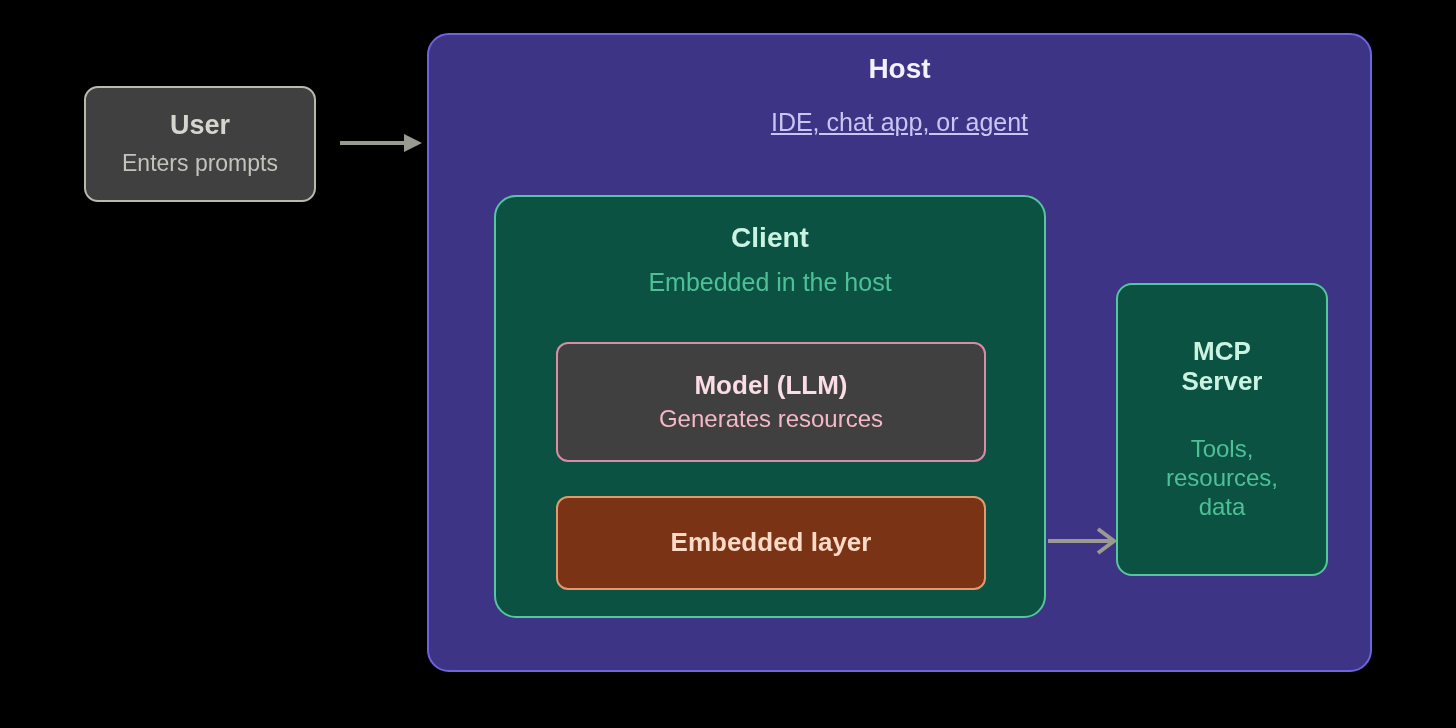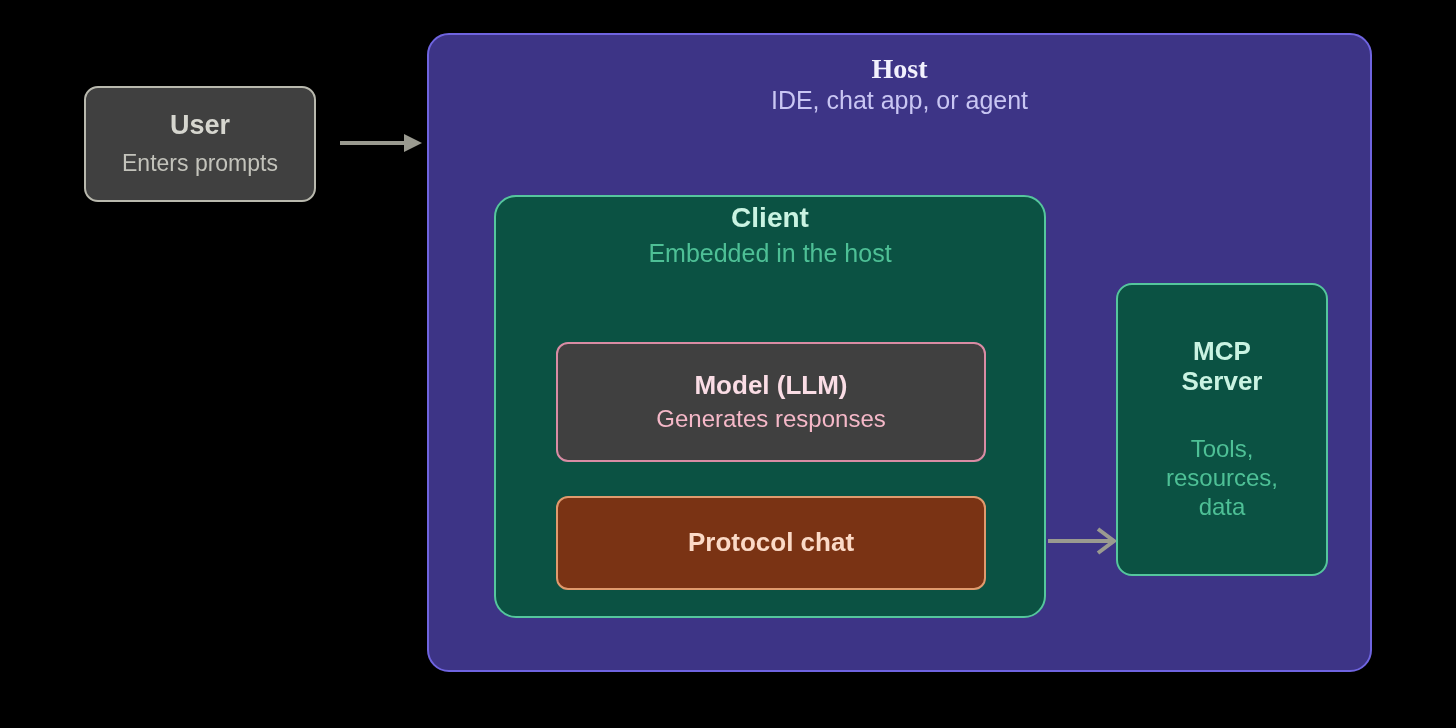--- a/index.html
+++ b/index.html
@@ -65,47 +65,47 @@
     width: 945px;
     height: 639px;
     background: #3d3486;
     border: 2px solid #6f64e0;
     border-radius: 22px;
     padding-top: 18px;
   }
   #host-box > .title {
     font-size: 28px;
     color: #f2f1fd;
-    font-family: Liberation Serif, serif;
   }
   #host-box > .subtitle {
     font-size: 25px;
     color: #c9c6f3;
-    margin-top: 0;
+    margin-top: 22px;
+    text-decoration: underline;
   }
 
   
   #client-box {
     left: 494px;
     top: 195px;
     width: 552px;
     height: 423px;
     background: #0b5243;
     border: 2px solid #55c69d;
     border-radius: 22px;
-    padding-top: 5px;
+    padding-top: 25px;
   }
   #client-box > .title {
     font-size: 28px;
     color: #caf3e2;
   }
   #client-box > .subtitle {
     font-size: 25px;
     color: #4ec096;
-    margin-top: 4px;
+    margin-top: 13px;
   }
 
   
   #model-box {
     left: 556px;
     top: 342px;
     width: 430px;
     height: 120px;
     background: #404040;
     border: 2px solid #d98ca4;
@@ -189,25 +189,25 @@
     <div class="subtitle">IDE, chat app, or agent</div>
   </div>
 
   <div class="box" id="client-box">
     <div class="title">Client</div>
     <div class="subtitle">Embedded in the host</div>
   </div>
 
   <div class="box" id="model-box">
     <div class="title">Model (LLM)</div>
-    <div class="subtitle">Generates responses</div>
+    <div class="subtitle">Generates resources</div>
   </div>
 
   <div class="box" id="protocol-box">
-    <div class="title">Protocol chat</div>
+    <div class="title">Embedded layer</div>
   </div>
 
   <svg class="arrow-svg" id="arrow-protocol-mcp" width="80" height="34" viewBox="0 0 80 34">
     <line x1="0" y1="17" x2="64" y2="17" stroke="#9a9a90" stroke-width="4"></line>
     <polyline points="50,5 66,17 50,29" fill="none" stroke="#9a9a90" stroke-width="4" stroke-linecap="butt" stroke-linejoin="miter"></polyline>
   </svg>
 
   <div class="box" id="mcp-box">
     <div class="title">MCP
 Server</div>

